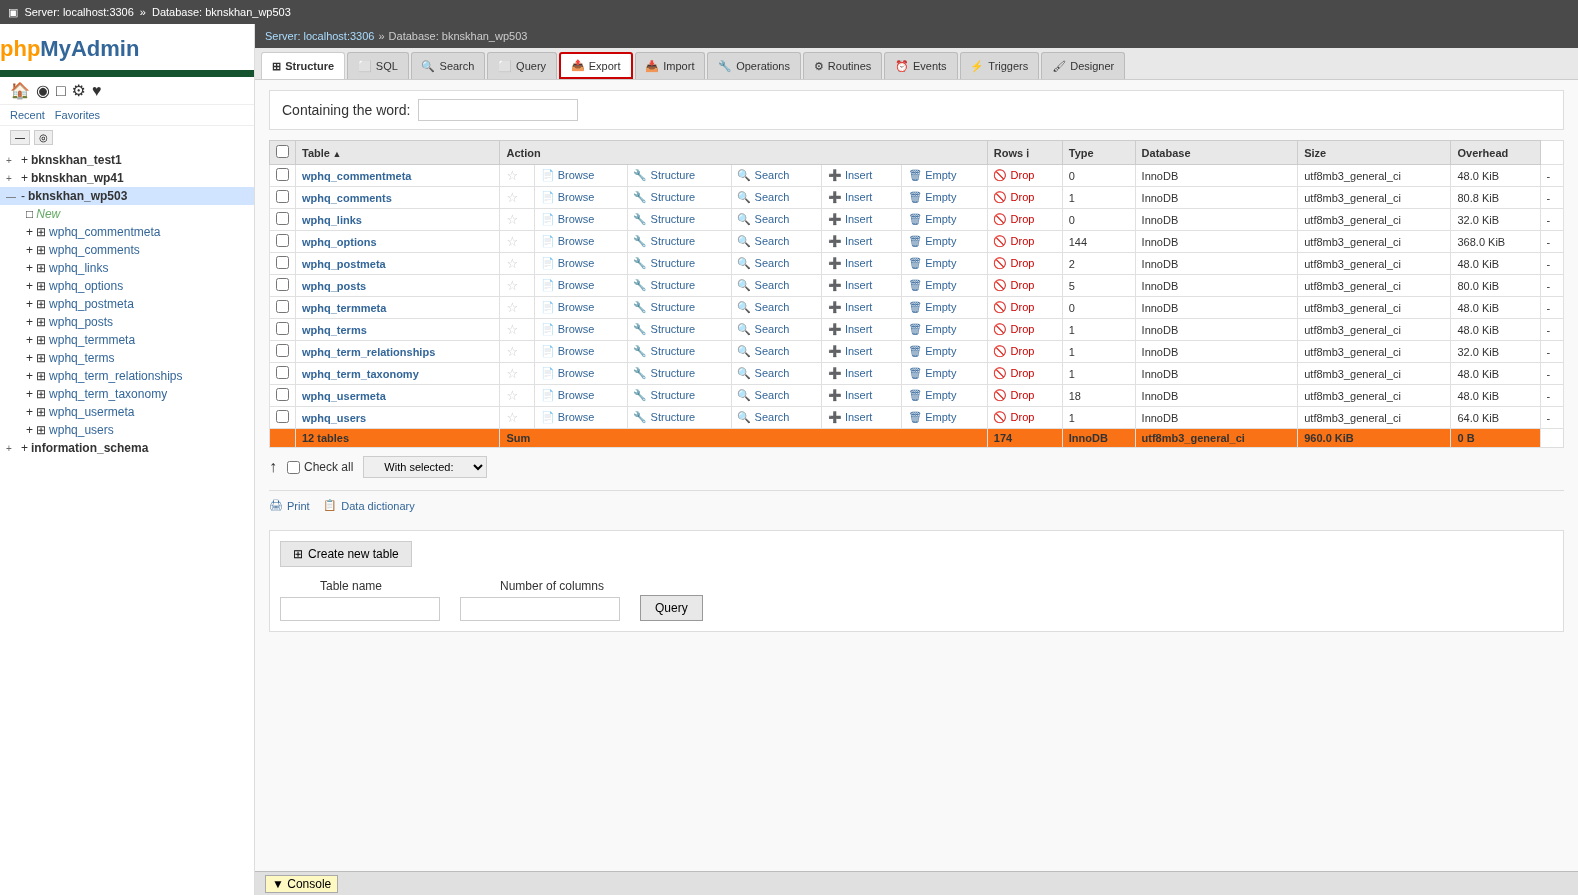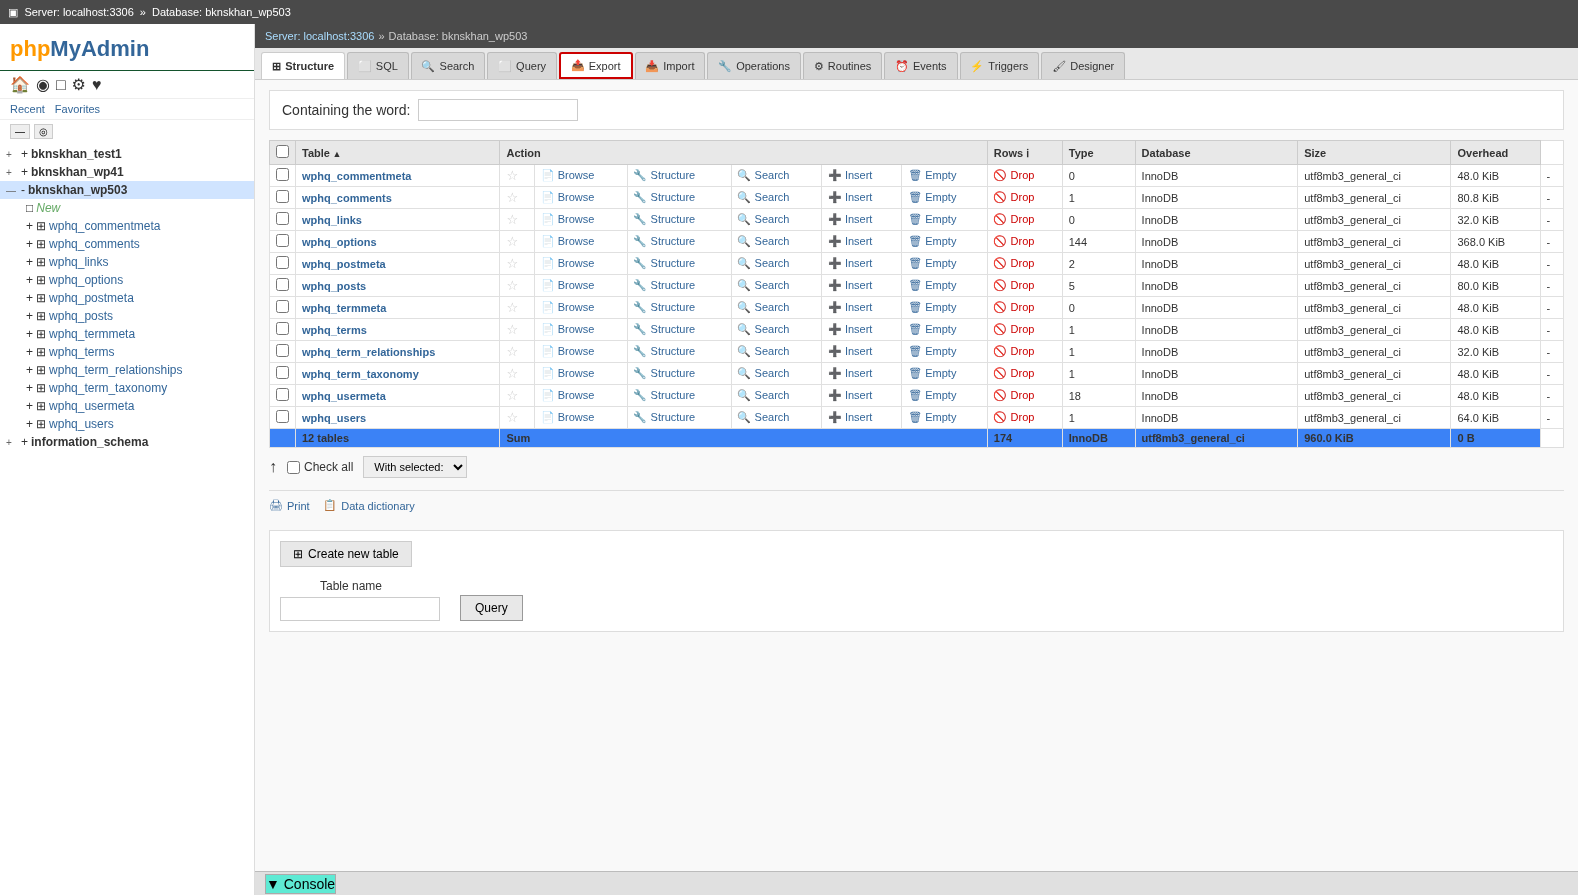--- a/index.html
+++ b/index.html
@@ -5,21 +5,21 @@
     * { box-sizing: border-box; margin: 0; padding: 0; }
     body { font-family: Arial, sans-serif; font-size: 12px; background: #f0f0f0; color: #333; }
 
     
     .app { display: flex; flex-direction: column; height: 895px; width: 1578px; overflow: hidden; }
     .title-bar { background: #4a4a4a; color: #fff; padding: 4px 8px; font-size: 11px; display: flex; align-items: center; gap: 6px; height: 24px; }
     .main-layout { display: flex; flex: 1; overflow: hidden; }
 
     
     .sidebar { width: 255px; background: #fff; border-right: 1px solid #ddd; overflow-y: auto; padding: 4px 0; }
-    .sidebar-logo { padding: 8px 10px; border-bottom: 1px solid #14532d; }
+    .sidebar-logo { padding: 8px 0; border-bottom: 7px solid #14532d; }
     .logo-php { color: #f90; font-weight: bold; font-size: 22px; }
     .logo-my { color: #369; font-weight: bold; font-size: 22px; }
     .logo-admin { color: #369; font-weight: bold; font-size: 22px; }
     .sidebar-quicklinks { padding: 4px 10px; display: flex; gap: 6px; align-items: center; border-bottom: 1px solid #eee; }
     .sidebar-quicklinks span { cursor: pointer; font-size: 16px; }
     .sidebar-nav-links { padding: 4px 10px; display: flex; gap: 10px; border-bottom: 1px solid #eee; }
     .sidebar-nav-links a { color: #369; text-decoration: none; font-size: 11px; cursor: pointer; }
     .sidebar-collapse-btns { display: flex; gap: 4px; padding: 4px 10px; }
     .sidebar-collapse-btns button { background: #eee; border: 1px solid #ccc; font-size: 10px; cursor: pointer; padding: 1px 4px; }
     .sidebar-tree { padding: 2px 0; }
@@ -50,49 +50,49 @@
     .filter-bar { background: #fff; border: 1px solid #ddd; padding: 8px 12px; margin-bottom: 10px; display: flex; align-items: center; gap: 8px; }
     .filter-bar label { font-size: 14px; }
     .filter-bar input { border: 1px solid #ccc; padding: 3px 6px; font-size: 12px; width: 160px; }
 
     
     .db-table { width: 100%; border-collapse: collapse; background: #fff; border: 1px solid #ddd; font-size: 11px; }
     .db-table th { background: #e8e8e8; border: 1px solid #ccc; padding: 4px 6px; text-align: left; font-size: 11px; white-space: nowrap; }
     .db-table th.sortable { cursor: pointer; }
     .db-table th.sortable::after { content: ' ▲'; font-size: 9px; }
     .db-table td { border: 1px solid #e0e0e0; padding: 3px 6px; vertical-align: middle; white-space: nowrap; }
-    .db-table tr.sum-row td { font-weight: bold; background: #3b82f6; }
+    .db-table tr.sum-row td { font-weight: bold; background: #f97316; }
     .db-table .checkbox-col { width: 20px; }
     .table-name-link { color: #369; text-decoration: none; font-weight: bold; }
     .action-link { color: #369; text-decoration: none; font-size: 11px; display: inline-flex; align-items: center; gap: 2px; }
     .action-link.drop { color: #c00; }
     .star-icon { color: #ccc; cursor: pointer; font-size: 13px; }
 
     
     .table-footer { padding: 8px 0; display: flex; align-items: center; gap: 10px; }
     .check-all-label { display: flex; align-items: center; gap: 4px; cursor: pointer; }
-    .with-selected-select { padding: 3px 6px; font-size: 11px; border: 1px solid #ccc; }
+    .with-selected-select { padding: 3px 16px; font-size: 11px; border: 1px solid #ccc; }
     .up-arrow { font-size: 16px; cursor: pointer; color: #333; }
 
     
     .extra-links { padding: 8px 0; display: flex; gap: 14px; border-top: 1px solid #ddd; margin-top: 4px; }
     .extra-link { color: #369; text-decoration: none; font-size: 11px; display: flex; align-items: center; gap: 4px; }
 
     
     .create-table-section { margin-top: 10px; border: 1px solid #ddd; padding: 10px; background: #fff; }
     .create-table-btn { background: #e8e8e8; border: 1px solid #ccc; padding: 5px 12px; font-size: 12px; cursor: pointer; display: flex; align-items: center; gap: 5px; margin-bottom: 12px; }
     .form-row { display: flex; gap: 20px; align-items: flex-end; flex-wrap: wrap; }
     .form-group { display: flex; flex-direction: column; gap: 4px; }
     .form-group label { font-size: 12px; color: #333; margin-left: 40px; }
     .form-group input { border: 1px solid #ccc; padding: 4px 8px; font-size: 12px; width: 160px; }
     .create-btn { background: #e8e8e8; border: 1px solid #999; padding: 5px 14px; font-size: 12px; cursor: pointer; }
 
     
     .console-bar { position: fixed; bottom: 0; left: 255px; right: 0; background: #e0e0e0; border-top: 1px solid #bbb; padding: 3px 10px; font-size: 11px; display: flex; align-items: center; gap: 6px; height: 24px; }
-    .console-bar button { font-size: 14px; padding: 1px 0; cursor: pointer; background: #5eead4; border: 1px solid #aaa; }
+    .console-bar button { font-size: 12px; padding: 1px 6px; cursor: pointer; background: #fef9c3; border: 1px solid #aaa; }
   </style>
 </head>
 <body>
 
 <div class="app">
 
   <div class="title-bar">
     <span>▣</span>
     <span>Server: localhost:3306</span>
     <span>»</span>
@@ -552,20 +552,24 @@
         <div class="create-table-section">
           <button class="create-table-btn">
             <span>⊞</span>
             <span>Create new table</span>
           </button>
           <div class="form-row">
             <div class="form-group">
               <label>Table name</label>
               <input type="text" placeholder="" style="">
             </div>
+            <div class="form-group">
+              <label>Number of columns</label>
+              <input type="text" style="">
+            </div>
             <button class="create-btn">Query</button>
           </div>
         </div>
 
       </div>
     </div>
   </div>
 
   <div class="console-bar">
     <button>▼ Console</button>

